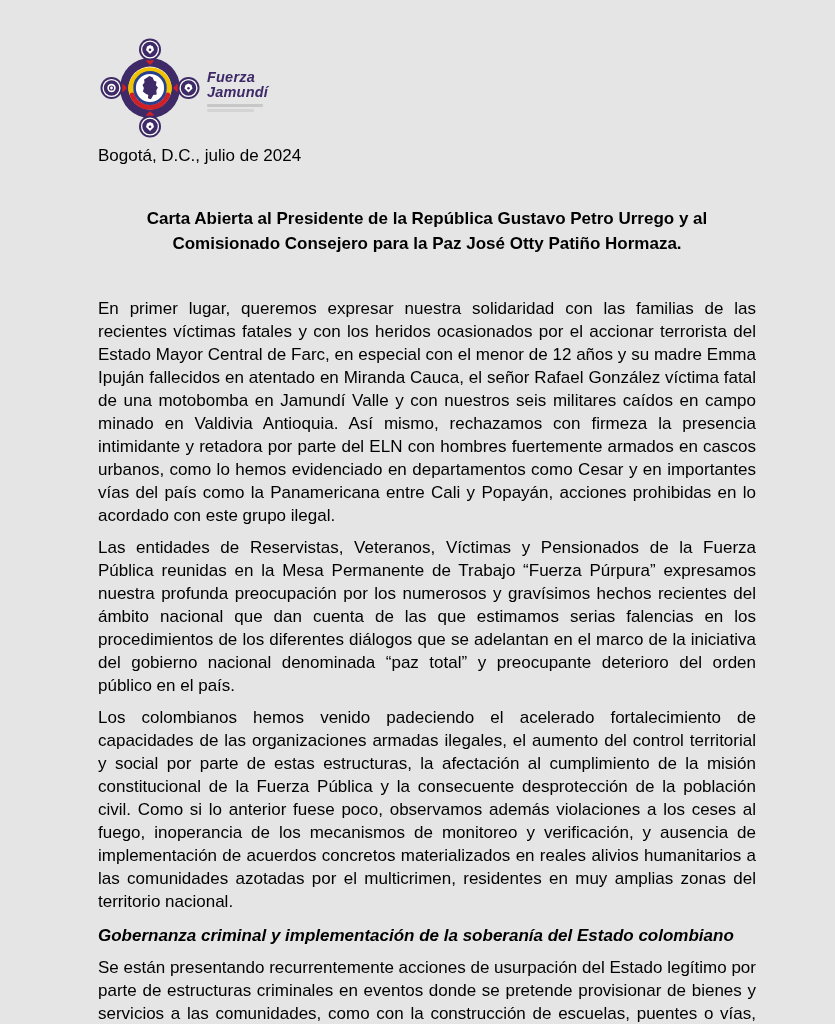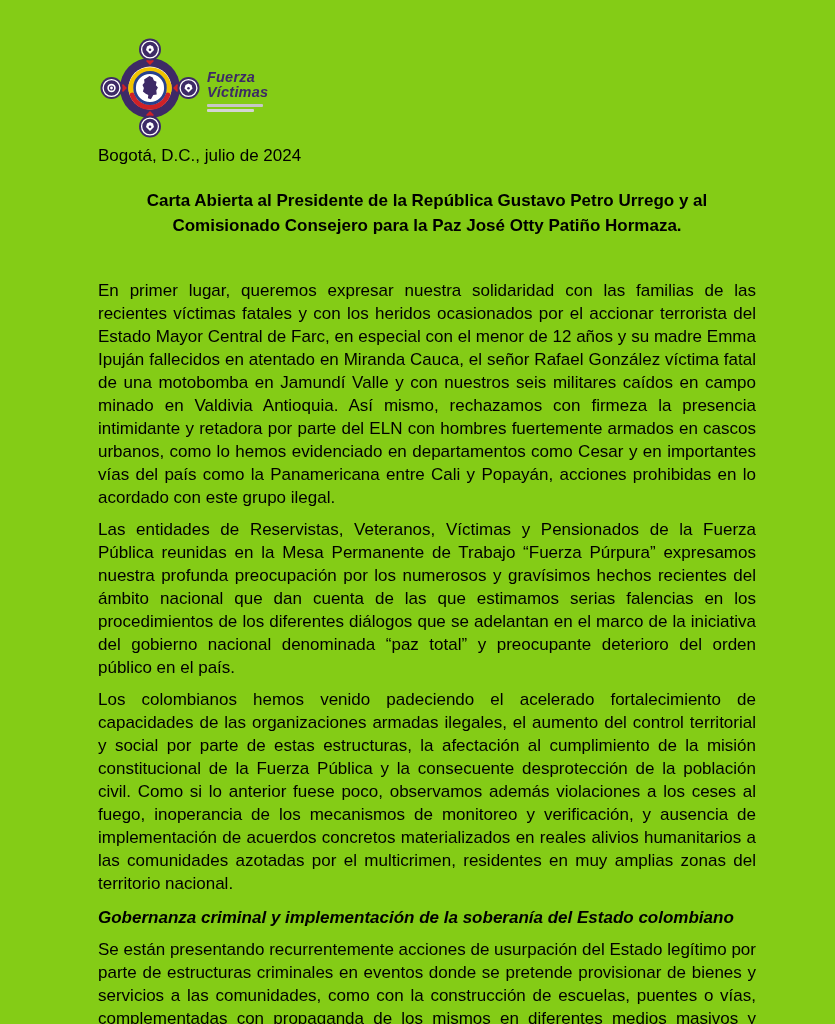--- a/index.html
+++ b/index.html
@@ -8,21 +8,21 @@
     width: 835px;
     height: 1024px;
     font-family: "Liberation Sans", sans-serif;
     color: #000000;
     overflow: hidden;
   }
   .page {
     width: 835px;
     height: 1024px;
     padding: 38px 79px 0 98px;
-    background: #84cc16;
+    background: #e5e5e5;
   }
   
   .logo-row {
     display: flex;
     align-items: flex-start;
     height: 102px;
     margin-left: 2px;
   }
   .logo-emblem { width: 100px; height: 100px; flex: 0 0 auto; }
   .logo-text { margin-left: 7px; margin-top: 32px; }
@@ -39,21 +39,21 @@
   .logo-tagline .bar.b1 { width: 56px; }
   .logo-tagline .bar.b2 { width: 47px; background: #d4d4d4; }
   
   .date-line {
     margin-top: 6px;
     text-align: left;
     font-size: 17px;
     line-height: 20px;
   }
   .letter-title {
-    margin-top: 22px;
+    margin-top: 40px;
     text-align: center;
     font-weight: bold;
     font-size: 17px;
     line-height: 25px;
   }
   .letter-body { margin-top: 41px; }
   .para {
     font-size: 17px;
     line-height: 23px;
     text-align: justify;
@@ -122,21 +122,21 @@
       <g>
         <circle cx="11.5" cy="50" r="11" fill="#3d2a66"></circle>
         <circle cx="11.5" cy="50" r="8.4" fill="none" stroke="#ffffff" stroke-width="1.3"></circle>
         <circle cx="11.5" cy="50" r="4.2" fill="#ffffff"></circle>
         <circle cx="11.5" cy="50" r="2" fill="none" stroke-width="1.2" stroke="#3d2a66"></circle>
       </g>
     </svg>
     <div class="logo-text">
       <div class="logo-wordmark">
         <div>Fuerza</div>
-        <div>Víctimas</div>
+        <div>Jamundí</div>
       </div>
       <div class="logo-tagline">
         <div class="bar b1"></div>
         <div class="bar b2"></div>
       </div>
     </div>
   </div>
 
   <div class="date-line">Bogotá, D.C., julio de 2024</div>
 

